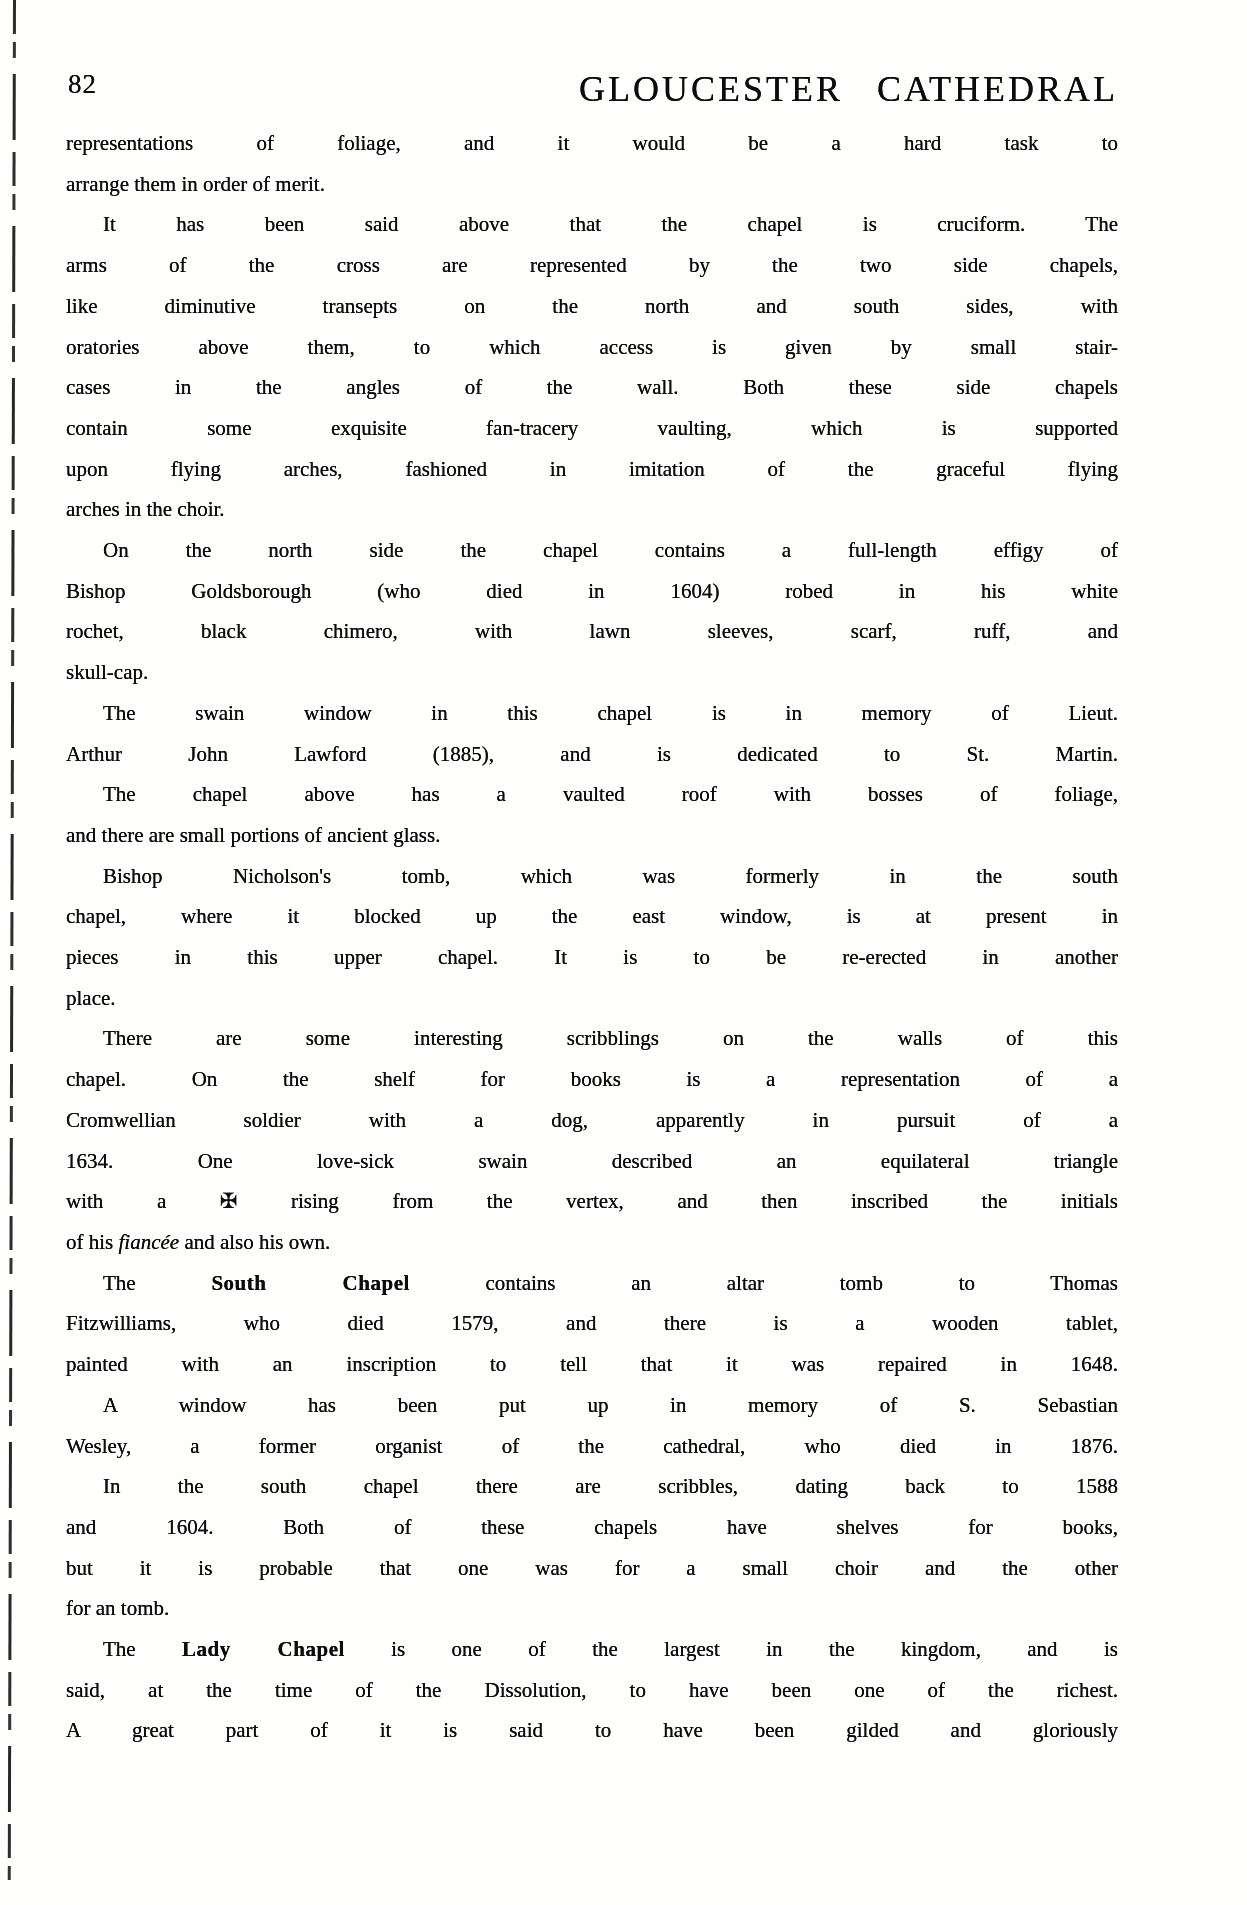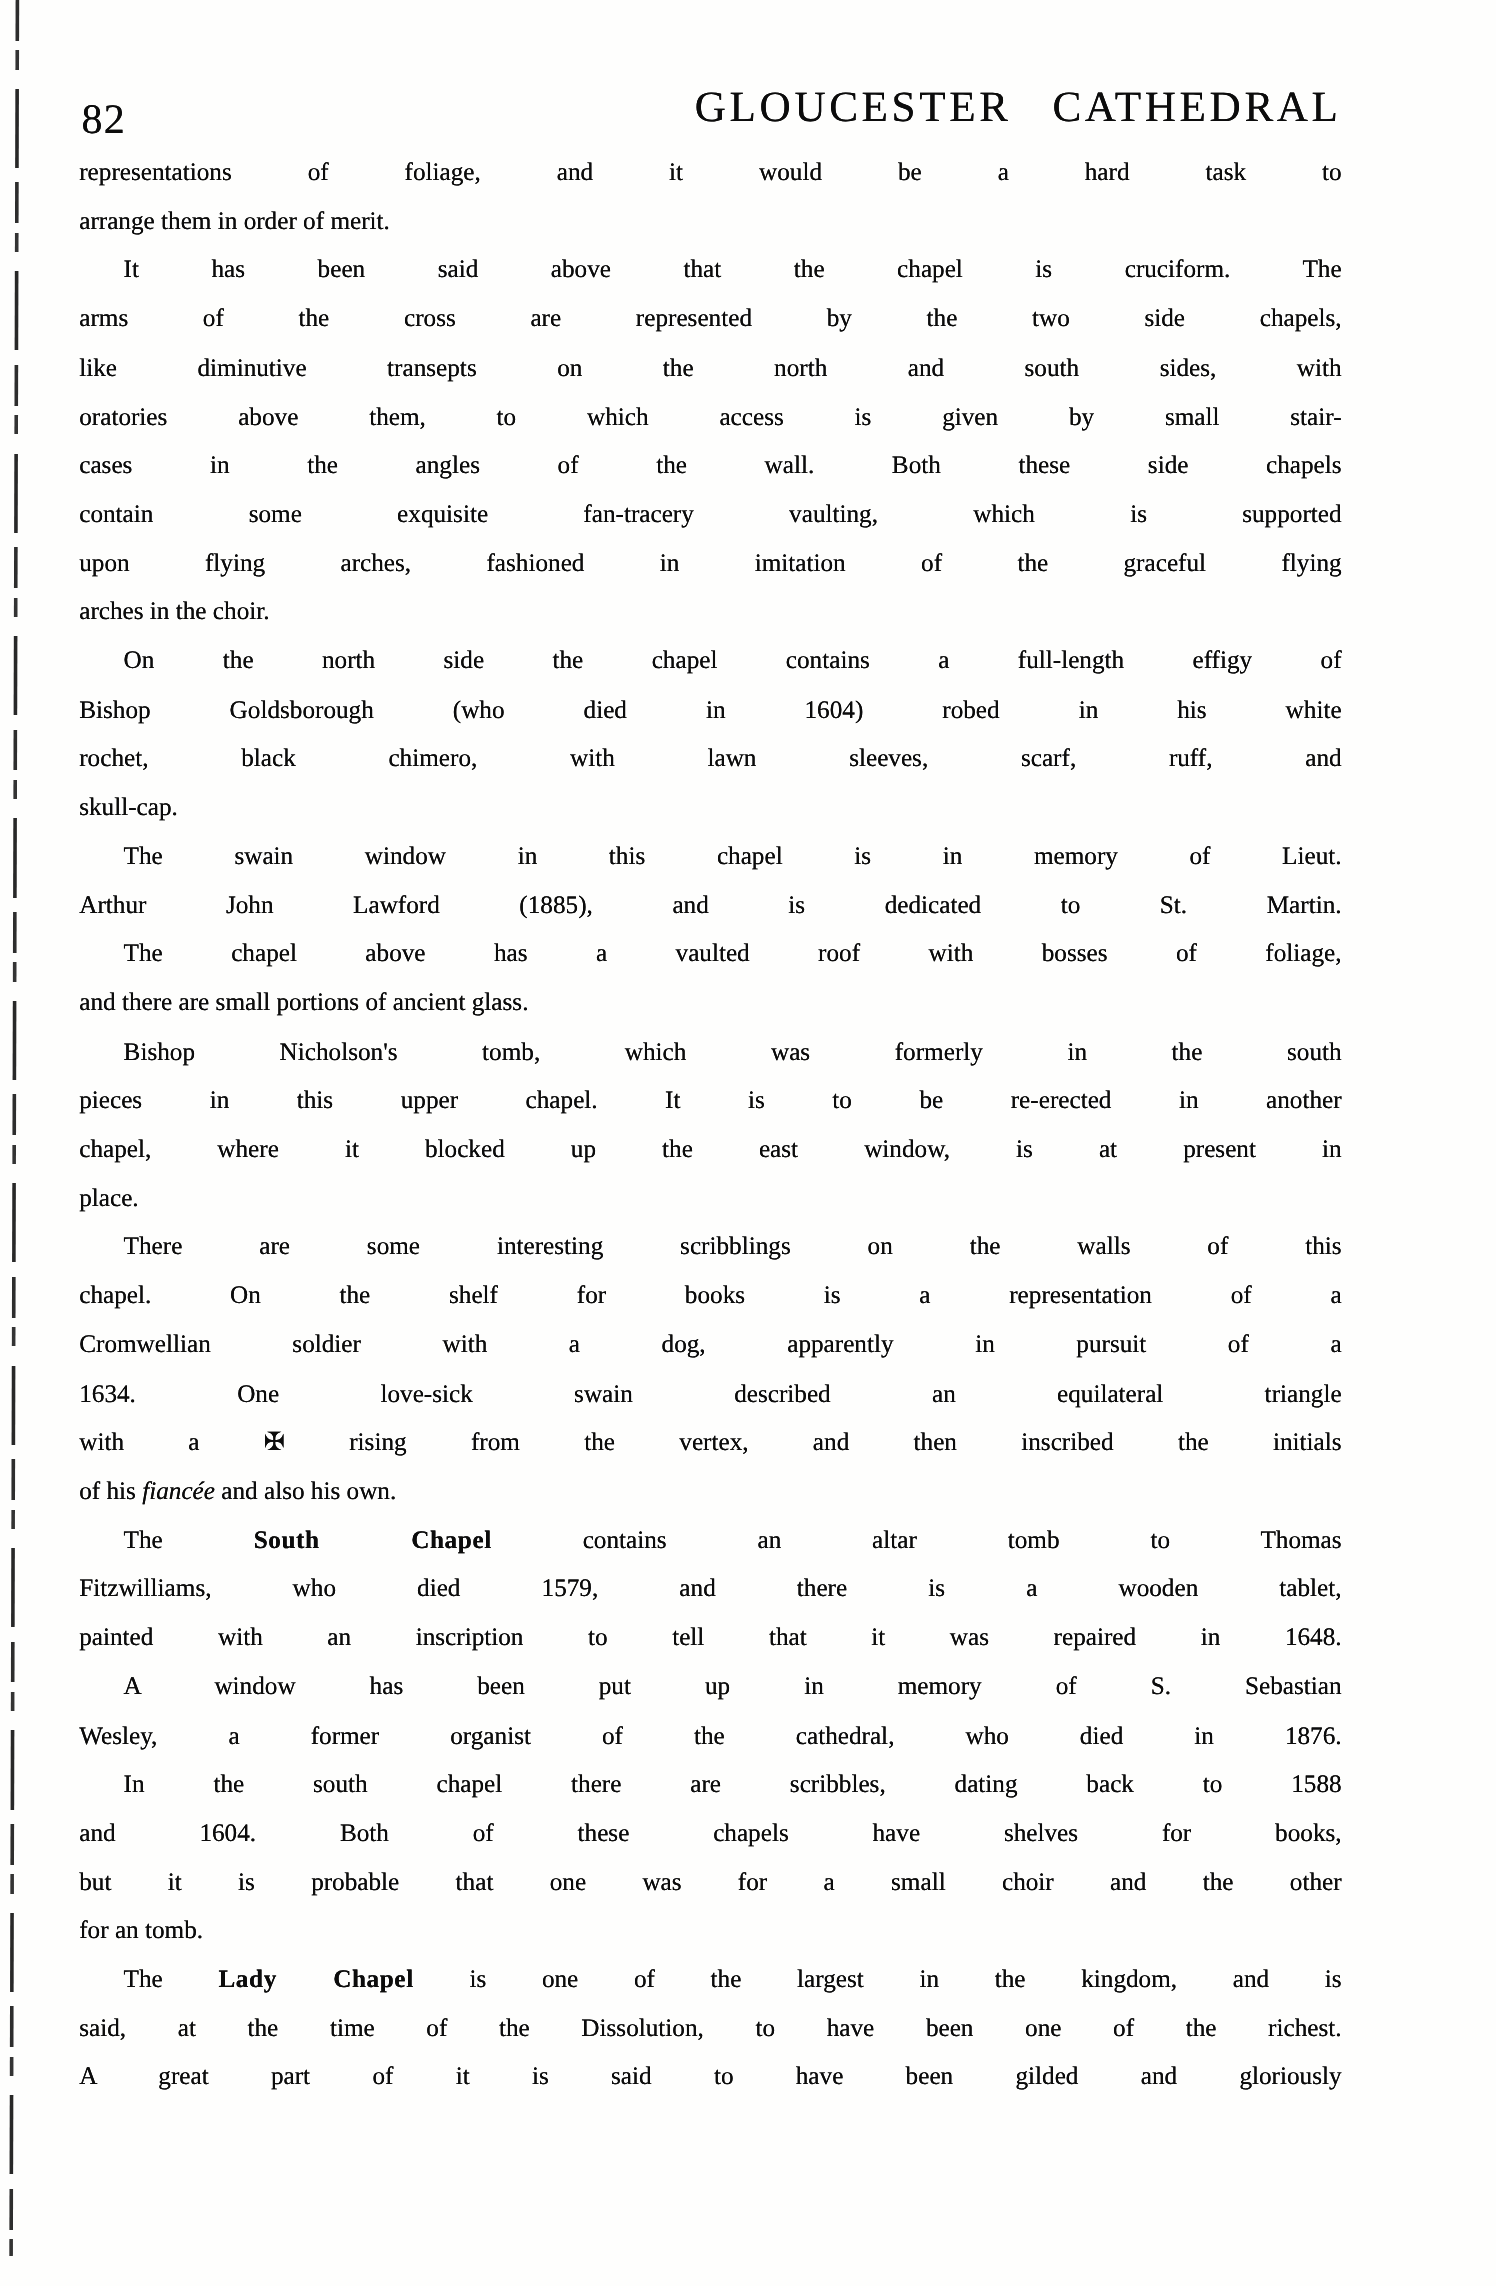--- a/index.html
+++ b/index.html
@@ -35,22 +35,22 @@
   .header {
     position: absolute;
     top: 68px;
     left: 66px;
     width: 1052px;
     height: 46px;
   }
   .pageno {
     position: absolute;
     left: 2px;
-    top: 12px;
-    font-size: 35px;
+    top: 1px;
+    font-size: 27px;
     letter-spacing: 1px;
     text-shadow: 0 0 0.4px #000;
   }
   .title {
     margin: 0;
     text-align: right;
     font-size: 36px;
     font-weight: normal;
     letter-spacing: 3px;
     word-spacing: 22px;
@@ -99,22 +99,22 @@
       <div class="line endline">arches in the choir.</div>
       <div class="line indent">On the north side the chapel contains a full-length effigy of</div>
       <div class="line">Bishop Goldsborough (who died in 1604) robed in his white</div>
       <div class="line">rochet, black chimero, with lawn sleeves, scarf, ruff, and</div>
       <div class="line endline">skull-cap.</div>
       <div class="line indent">The swain window in this chapel is in memory of Lieut.</div>
       <div class="line">Arthur John Lawford (1885), and is dedicated to St. Martin.</div>
       <div class="line indent">The chapel above has a vaulted roof with bosses of foliage,</div>
       <div class="line endline">and there are small portions of ancient glass.</div>
       <div class="line indent">Bishop Nicholson's tomb, which was formerly in the south</div>
+      <div class="line">chapel, where it blocked up the east window, is at present in</div>
       <div class="line">pieces in this upper chapel. It is to be re-erected in another</div>
-      <div class="line">chapel, where it blocked up the east window, is at present in</div>
       <div class="line endline">place.</div>
       <div class="line indent">There are some interesting scribblings on the walls of this</div>
       <div class="line">chapel. On the shelf for books is a representation of a</div>
       <div class="line">Cromwellian soldier with a dog, apparently in pursuit of a</div>
       <div class="line">1634. One love-sick swain described an equilateral triangle</div>
       <div class="line">with a ✠ rising from the vertex, and then inscribed the initials</div>
       <div class="line endline"><span>of his </span><span class="i">fiancée</span><span> and also his own.</span></div>
       <div class="line indent"><span>The </span><span class="b">South Chapel</span><span> contains an altar tomb to Thomas</span></div>
       <div class="line">Fitzwilliams, who died 1579, and there is a wooden tablet,</div>
       <div class="line">painted with an inscription to tell that it was repaired in 1648.</div>

